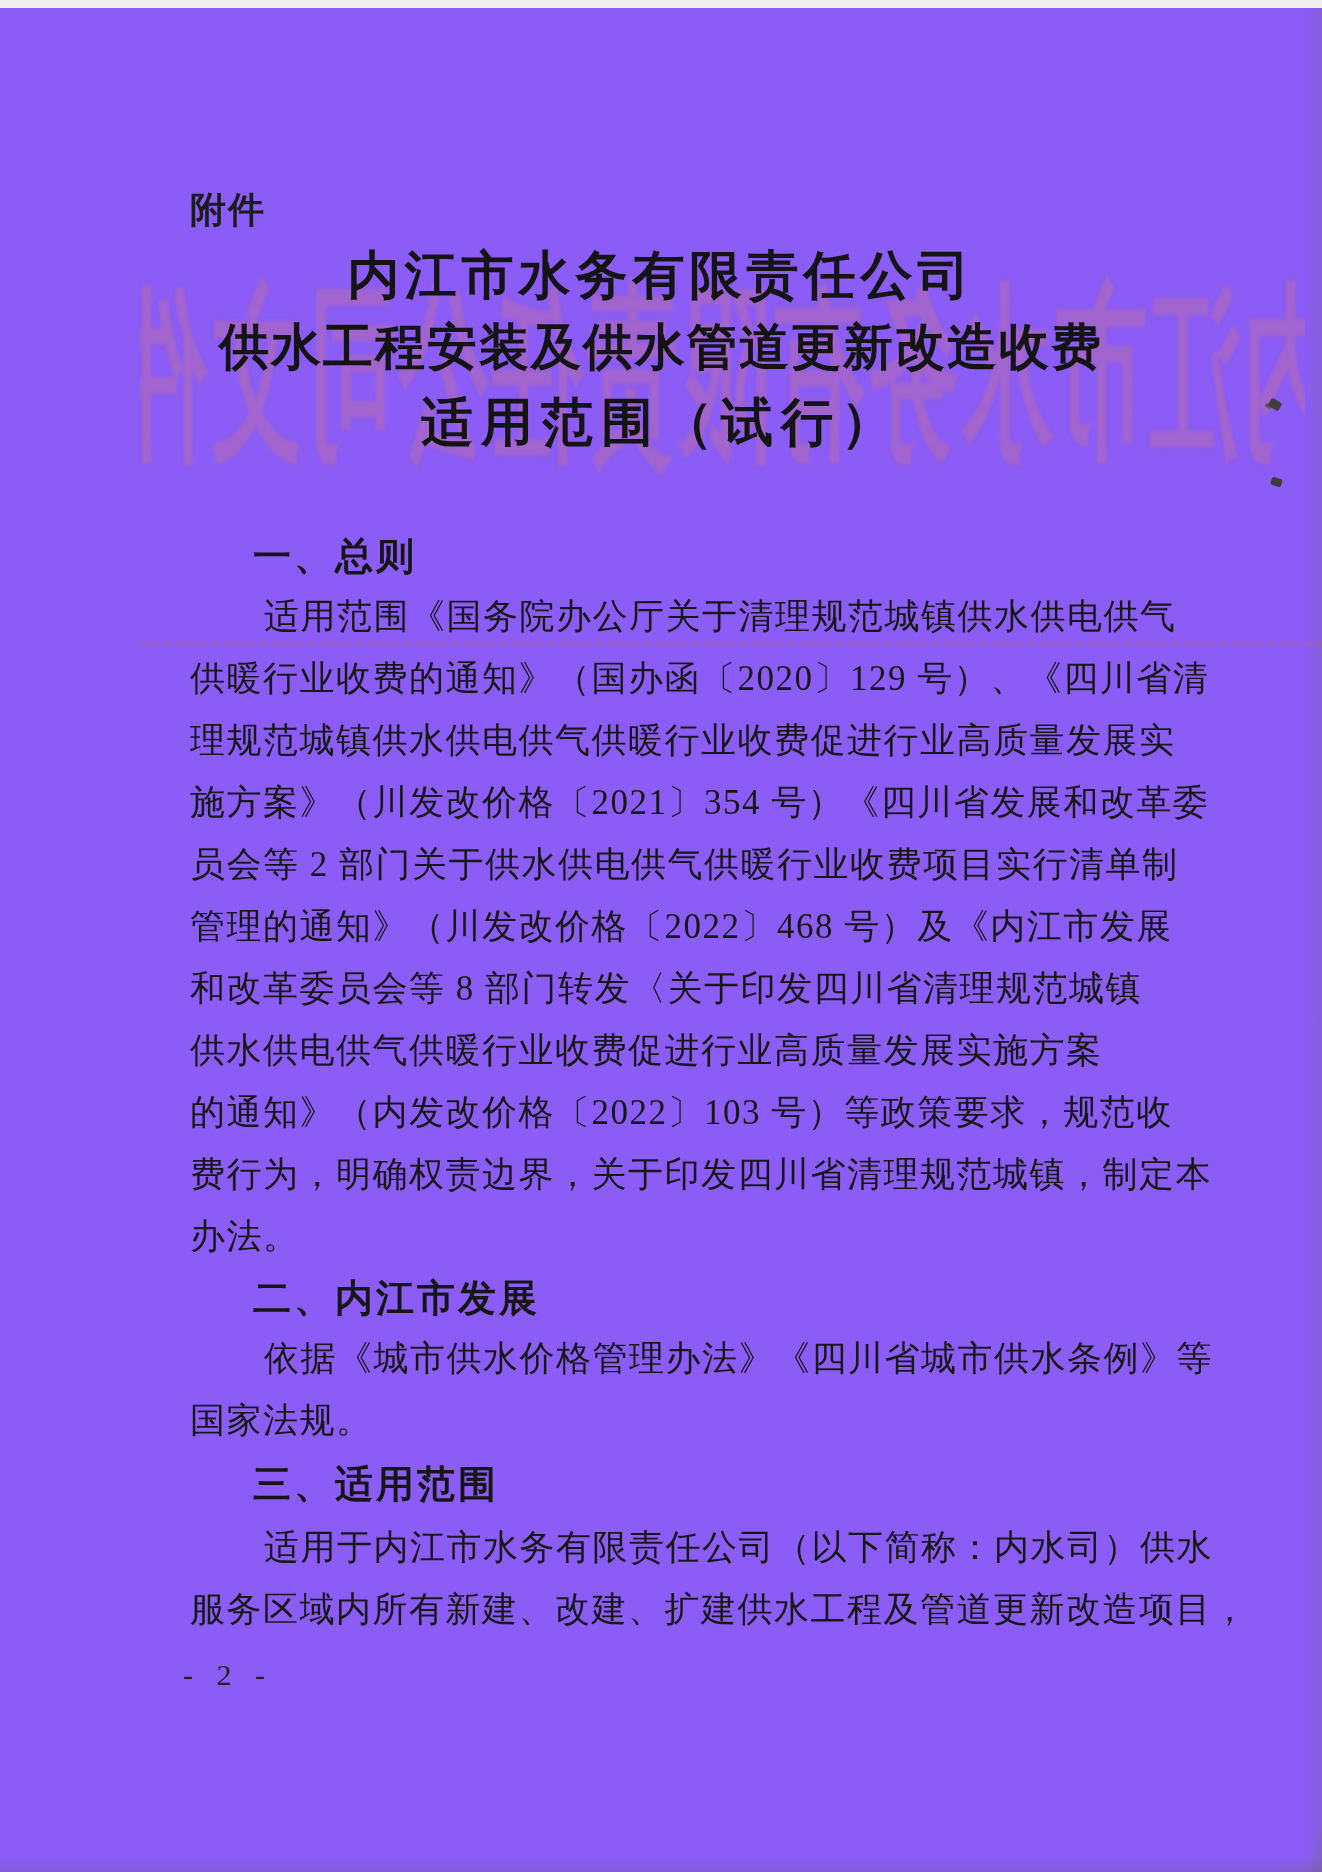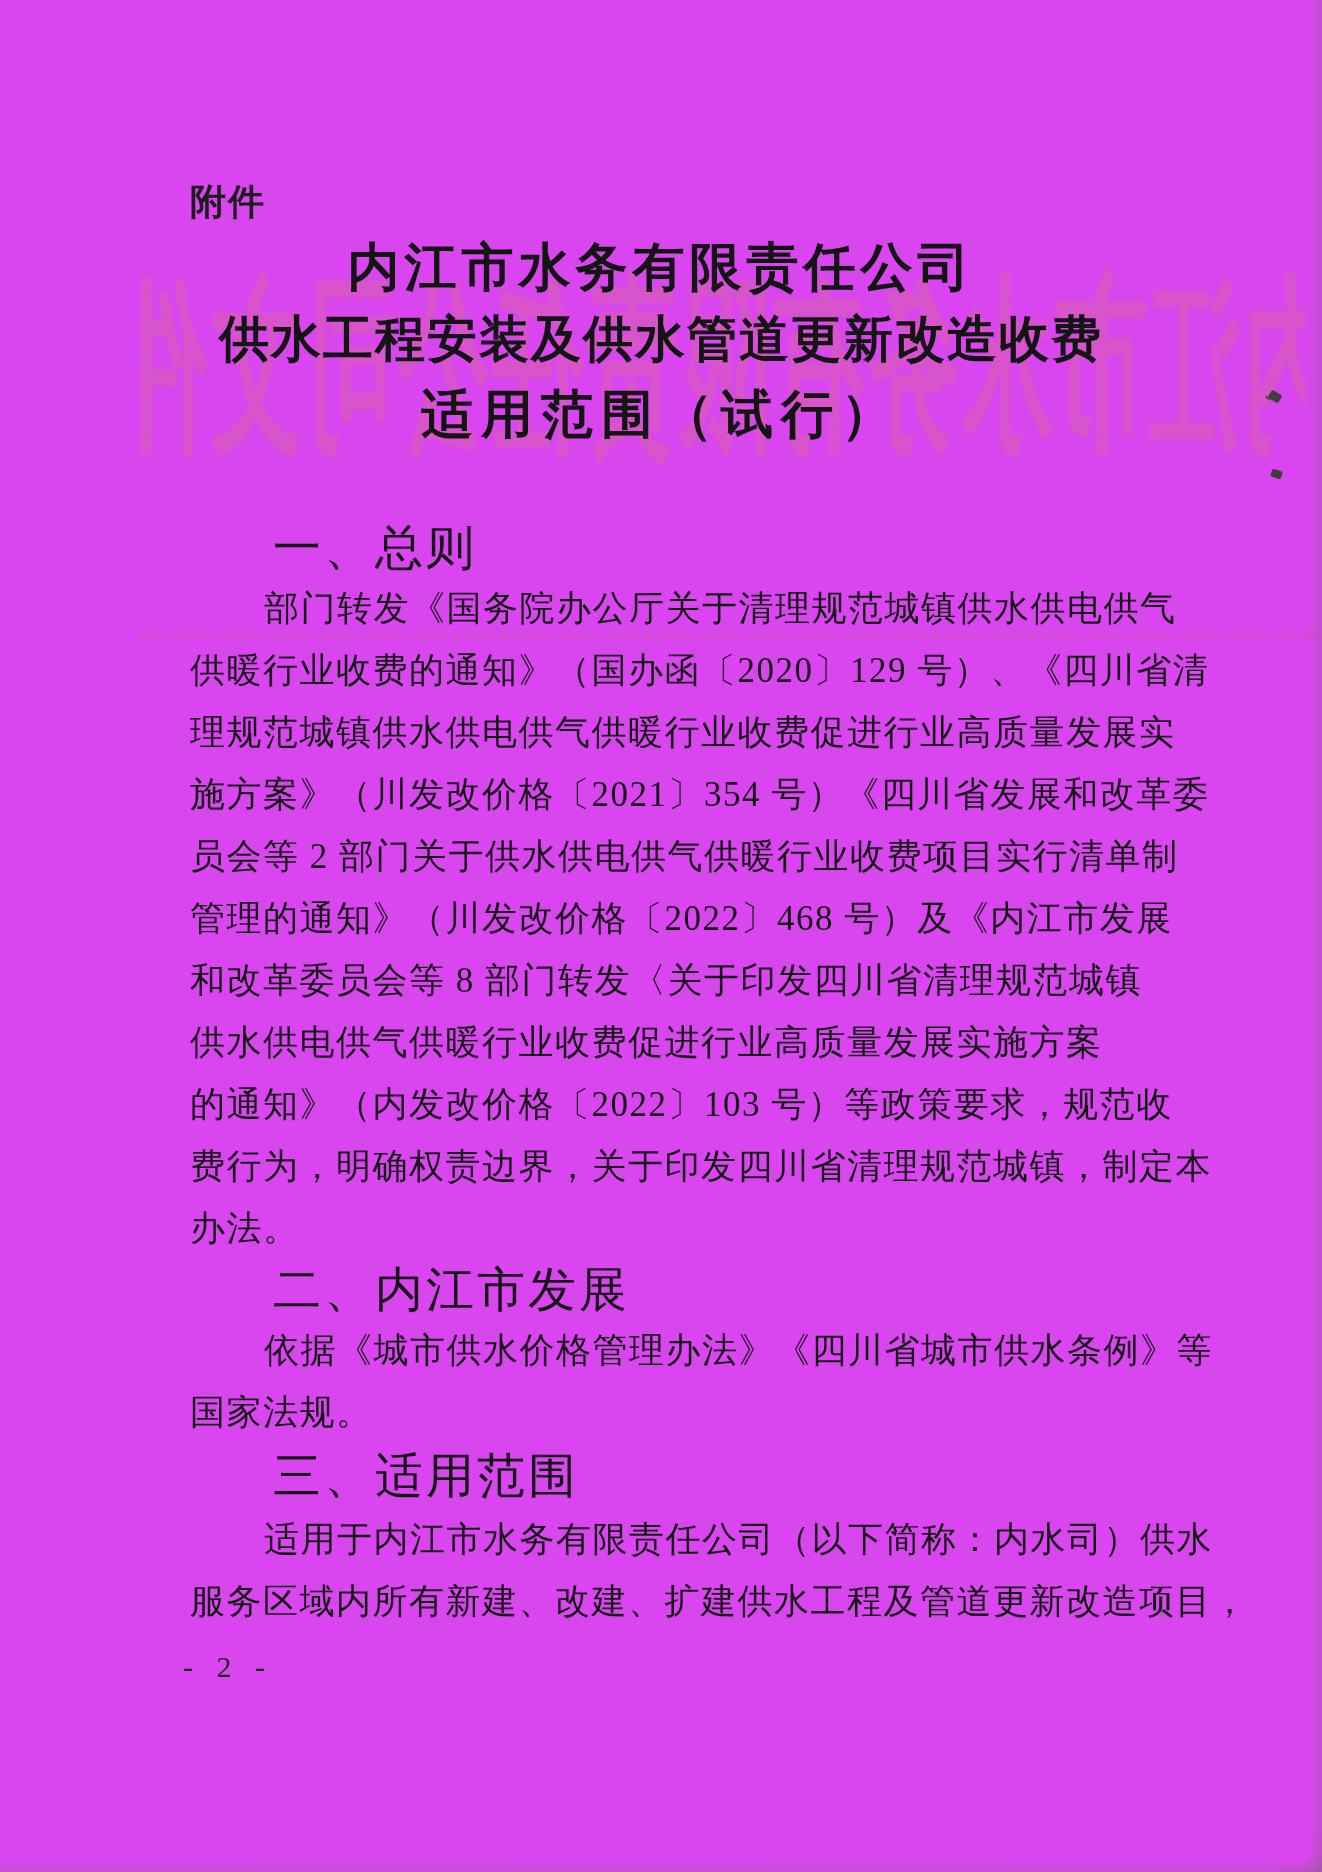--- a/index.html
+++ b/index.html
@@ -4,22 +4,23 @@
 <style>
   html,body{margin:0;padding:0;}
   body{
     width:1322px;height:1872px;
     background:#efeeec;
     font-family:"Liberation Serif","DejaVu Serif",serif;
     position:relative;overflow:hidden;
   }
   .page{
     position:absolute;inset:0;
-    background:#d946ef;
+    background:#8b5cf6;
     color:#1c1c1c;
+    margin-top:8px;
   }
   
   .edge-right{position:absolute;top:0;bottom:0;right:0;width:16px;
     background:linear-gradient(to right,rgba(0,0,0,0),rgba(110,108,102,0.22));}
   .edge-bottom{position:absolute;left:0;right:0;bottom:0;height:14px;
     background:linear-gradient(to bottom,rgba(0,0,0,0),rgba(110,108,102,0.20));}
   .corner{position:absolute;right:0;bottom:0;width:40px;height:40px;
     background:radial-gradient(circle at 0 0,rgba(0,0,0,0) 60%,rgba(100,98,92,0.25));}
 
   .attachment{
@@ -56,23 +57,23 @@
   .title{
     position:absolute;left:0;width:1322px;text-align:center;
     font-weight:700;color:#141414;
     font-family:"Liberation Serif","DejaVu Serif",serif;
   }
   .title-1{top:233px;font-size:52px;letter-spacing:5px;}
   .title-2{top:306px;font-size:50px;letter-spacing:2px;}
   .title-3{top:380px;font-size:52px;letter-spacing:8px;}
 
   .heading{
-    position:absolute;left:273px;
+    position:absolute;left:253px;
     font-family:"Liberation Sans","DejaVu Sans",sans-serif;
-    font-weight:400;font-size:48px;letter-spacing:3px;line-height:48px;
+    font-weight:700;font-size:38px;letter-spacing:3px;line-height:48px;
     color:#161616;
   }
   .h-1{top:524px;} .h-2{top:1266px;} .h-3{top:1452px;}
 
   .para{
     position:absolute;left:190px;width:1014px;
     font-size:35px;letter-spacing:1.5px;line-height:62px;
     color:#181818;
   }
   .p-1{top:578px;} .p-2{top:1320px;} .p-3{top:1509px;}
@@ -98,21 +99,21 @@
   <div class="speck2"></div>
 
   <div class="attachment">附件</div>
 
   <div class="title title-2">供水工程安装及供水管道更新改造收费</div>
   <div class="title title-1">内江市水务有限责任公司</div>
   <div class="title title-3">适用范围（试行）</div>
 
   <div class="heading h-1">一、总则</div>
   <div class="para p-1">
-    <div class="line indent">部门转发《国务院办公厅关于清理规范城镇供水供电供气</div>
+    <div class="line indent">适用范围《国务院办公厅关于清理规范城镇供水供电供气</div>
     <div class="line">供暖行业收费的通知》（国办函〔2020〕129 号）、《四川省清</div>
     <div class="line">理规范城镇供水供电供气供暖行业收费促进行业高质量发展实</div>
     <div class="line">施方案》（川发改价格〔2021〕354 号）《四川省发展和改革委</div>
     <div class="line">员会等 2 部门关于供水供电供气供暖行业收费项目实行清单制</div>
     <div class="line">管理的通知》（川发改价格〔2022〕468 号）及《内江市发展</div>
     <div class="line">和改革委员会等 8 部门转发〈关于印发四川省清理规范城镇</div>
     <div class="line">供水供电供气供暖行业收费促进行业高质量发展实施方案</div>
     <div class="line">的通知》（内发改价格〔2022〕103 号）等政策要求，规范收</div>
     <div class="line">费行为，明确权责边界，关于印发四川省清理规范城镇，制定本</div>
     <div class="line">办法。</div>

